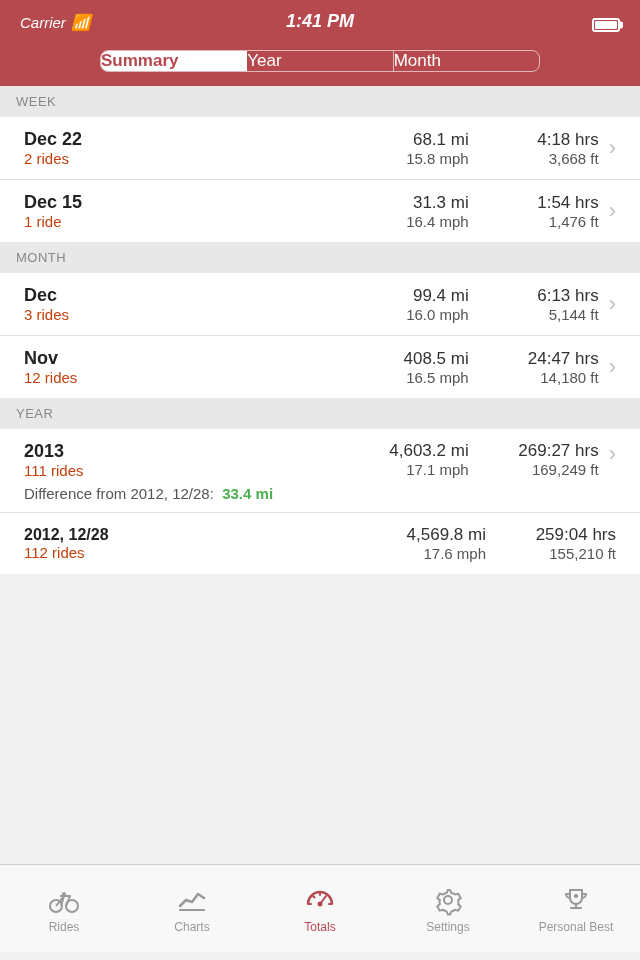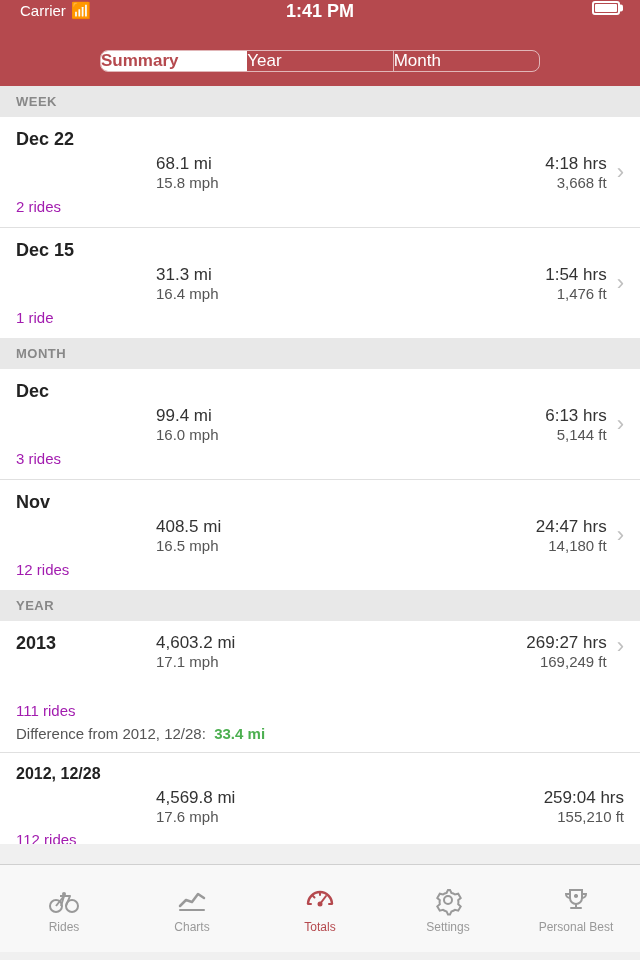--- a/index.html
+++ b/index.html
@@ -10,26 +10,27 @@
       font-family: -apple-system, 'Helvetica Neue', Arial, sans-serif;
       background: #f0f0f0;
       overflow: hidden;
     }
 
     
     .status-bar {
       background: #b5494e;
       height: 40px;
       display: flex;
-      align-items: flex-start;
+      align-items: flex-end;
       justify-content: space-between;
-      padding: 1px 20px;
+      padding: 8px 20px;
       color: white;
       font-size: 16px;
       font-weight: 500;
+      font-style: italic;
     }
     .status-bar .time {
       position: absolute;
       left: 50%;
       transform: translateX(-50%);
       font-size: 18px;
       font-weight: 600;
     }
     .status-bar .carrier {
       display: flex;
@@ -102,29 +103,29 @@
       background: #f0f0f0;
       height: calc(960px - 40px - 74px - 88px);
       overflow-y: auto;
     }
 
     
     .section-header {
       background: #e8e8e8;
       padding: 8px 16px;
       font-size: 13px;
-      font-weight: 700;
+      font-weight: 400;
       color: #888;
       letter-spacing: 0.5px;
     }
 
     
     .list-row {
       background: white;
-      padding: 12px 16px;
+      padding: 12px 24px;
       display: flex;
       align-items: center;
       border-bottom: 1px solid #e0e0e0;
       cursor: pointer;
     }
     .list-row:last-child { border-bottom: none; }
     .row-group {
       margin-bottom: 0;
     }
     .row-group + .section-header {
@@ -134,25 +135,25 @@
     .row-left {
       width: 140px;
     }
     .row-date {
       font-size: 18px;
       font-weight: 700;
       color: #222;
     }
     .row-rides {
       font-size: 15px;
-      color: #a21caf;
-      margin-top: 48px;
+      color: #c2410c;
     }
     .row-mid {
       flex: 1;
+      text-align: right;
     }
     .row-val {
       font-size: 17px;
       color: #333;
     }
     .row-val2 {
       font-size: 15px;
       color: #555;
     }
     .row-right {

